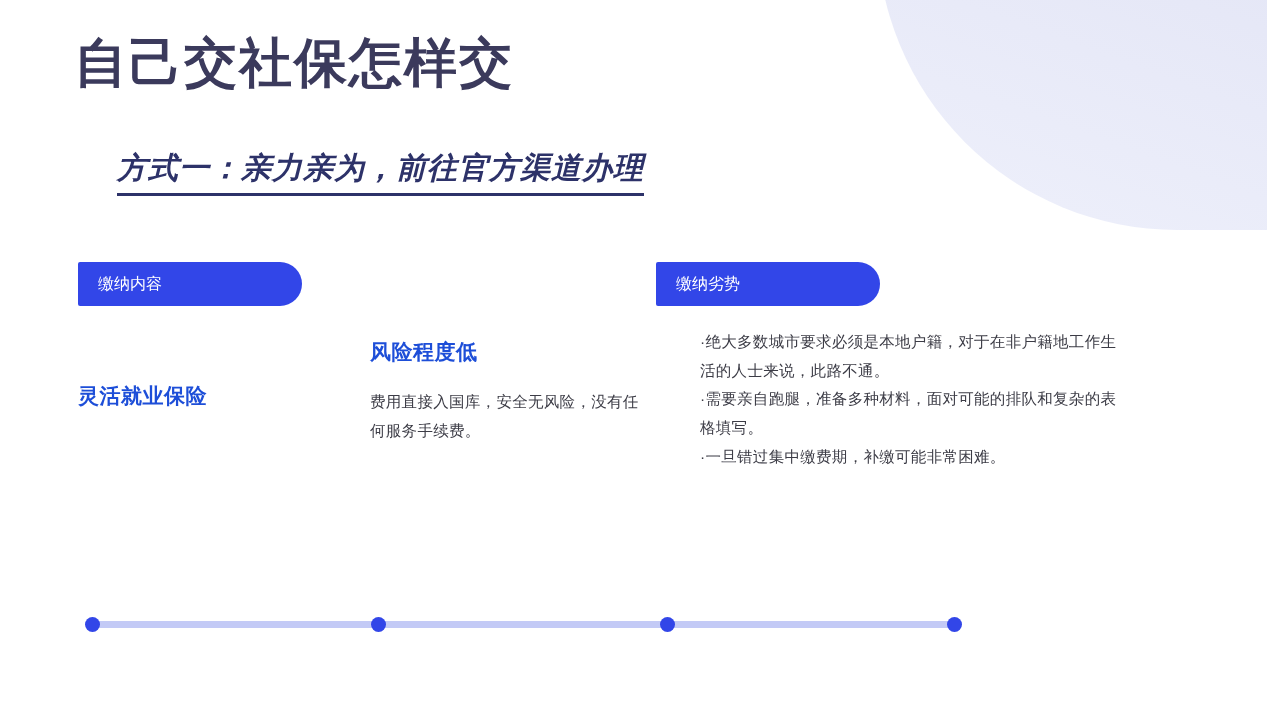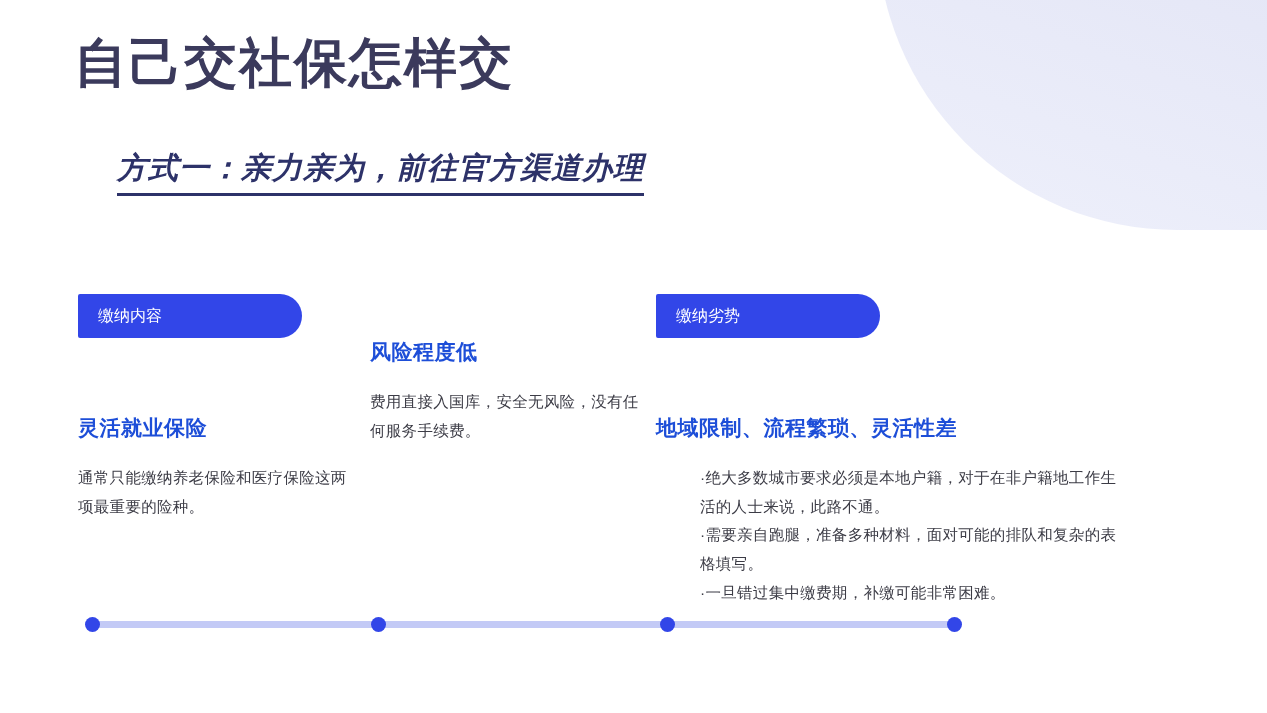--- a/index.html
+++ b/index.html
@@ -93,21 +93,20 @@
     color: #ffffff;
     font-size: 16px;
     line-height: 1;
     padding: 14px 34px 14px 20px;
     border-radius: 0 22px 22px 0;
     border-top-left-radius: 2px;
     border-bottom-left-radius: 2px;
     min-width: 180px;
     box-sizing: border-box;
     position: relative;
-    margin-top: 32px;
   }
   .pill::after {
     content: "";
     position: absolute;
     right: -1px;
     top: 0;
     bottom: 0;
     width: 1px;
   }
   .pill-0 { width: 224px; }
@@ -173,31 +172,29 @@
 
   <div class="subtitle-wrap">
     <div class="subtitle">方式一：亲力亲为，前往官方渠道办理</div>
   </div>
 
   <div class="columns">
 
     <div class="col col-0">
       <div class="pill pill-0">缴纳内容</div>
       <div class="col-heading">灵活就业保险</div>
-      <div class="col-body" style="white-space: pre-line;">通常只能缴纳养老保险和医疗保险这两项最重要的险种。</div>
     </div>
 
     <div class="col col-1">
       <div class="col-heading">风险程度低</div>
       <div class="col-body" style="white-space: pre-line;">费用直接入国库，安全无风险，没有任何服务手续费。</div>
     </div>
 
     <div class="col col-2">
       <div class="pill pill-2">缴纳劣势</div>
-      <div class="col-heading">地域限制、流程繁琐、灵活性差</div>
       <div class="col-body" style="white-space: pre-line; margin-left: 44px;">·绝大多数城市要求必须是本地户籍，对于在非户籍地工作生活的人士来说，此路不通。
 ·需要亲自跑腿，准备多种材料，面对可能的排队和复杂的表格填写。
 ·一旦错过集中缴费期，补缴可能非常困难。</div>
     </div>
 
   </div>
 
   <div class="progress">
     <div class="progress-track"></div>
     <div class="dot dot-0"></div>

